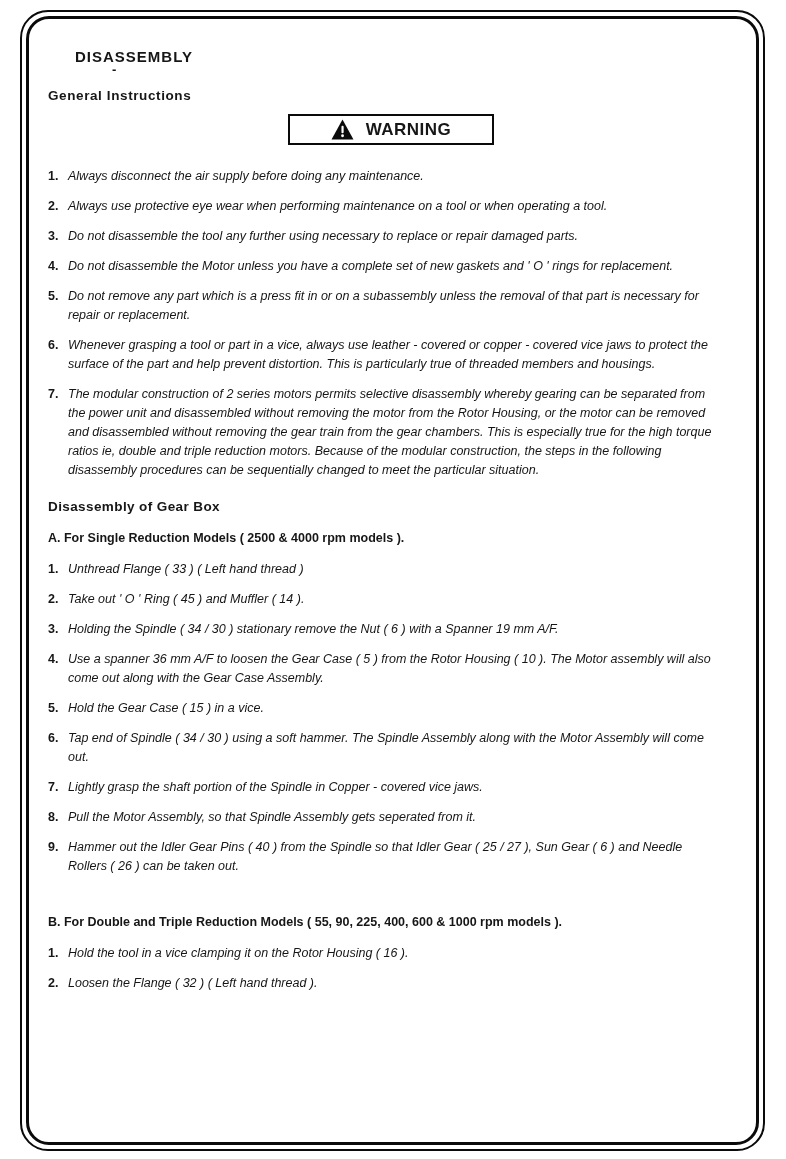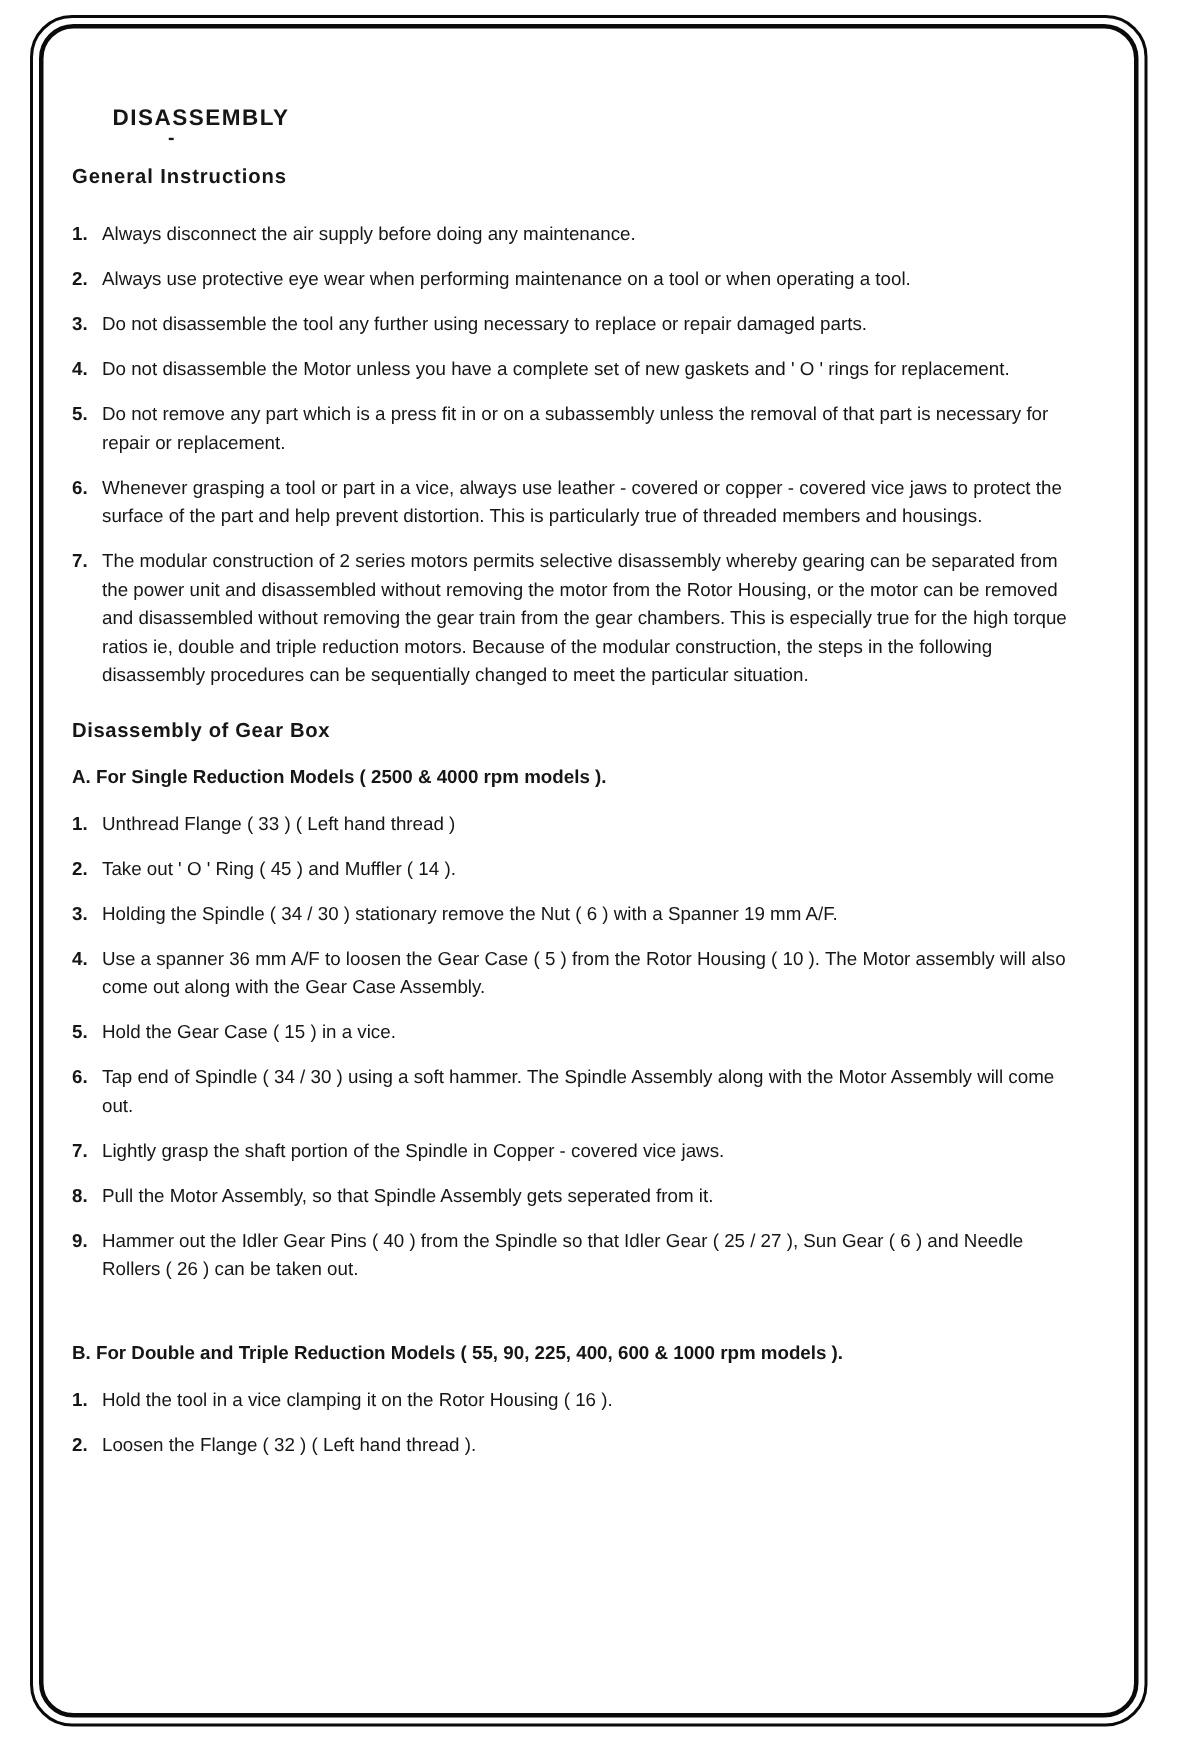--- a/index.html
+++ b/index.html
@@ -20,21 +20,21 @@
     border-radius: 28px;
   }
   .frame-inner {
     position: absolute;
     inset: 4px;
     border: 3px solid #0a0a0a;
     border-radius: 23px;
   }
   .content {
     position: absolute;
-    top: 70px; left: 48px;
+    top: 48px; left: 48px;
     width: 668px;
   }
   .doc-title {
     margin-left: 27px;
     font-size: 15px;
     font-weight: 700;
     letter-spacing: 1px;
   }
   .title-mark {
     display: block;
@@ -73,21 +73,21 @@
     display: flex;
     margin-bottom: 11px;
     font-size: 12.5px;
     line-height: 19px;
   }
   .li .num {
     flex: none;
     width: 20px;
     font-weight: 700;
   }
-  .li .txt { flex: 1; }
+  .li .txt { flex: 1; font-style: italic; }
   .gearbox-heading {
     margin-top: 19px;
     font-size: 13.5px;
     font-weight: 700;
     letter-spacing: 0.4px;
   }
   .sub-heading {
     margin-top: 15px;
     font-size: 12.5px;
     font-weight: 700;
@@ -104,20 +104,30 @@
     <div class="frame-inner"></div>
   </div>
 
   <div class="content">
 
     <div class="doc-title">DISASSEMBLY</div>
     <span class="title-mark">-</span>
 
     <div class="section-heading">General Instructions</div>
 
+    <div class="warning-box">
+      <span class="warning-icon">
+        <svg viewBox="0 0 24 22" width="23" height="21" aria-hidden="true">
+          <path d="M12 0.5 L23.5 21.5 H0.5 Z" fill="#0a0a0a"></path>
+          <rect x="10.9" y="7.2" width="2.3" height="7.6" rx="1" fill="#ffffff"></rect>
+          <circle cx="12.05" cy="17.6" r="1.5" fill="#ffffff"></circle>
+        </svg>
+      </span>
+      <span class="warning-label">WARNING</span>
+    </div>
 
     <div class="num-list">
         <div class="li">
           <span class="num">1.</span>
           <span class="txt">Always disconnect the air supply before doing any maintenance.</span>
         </div>
         <div class="li">
           <span class="num">2.</span>
           <span class="txt">Always use protective eye wear when performing maintenance on a tool or when operating a tool.</span>
         </div>

